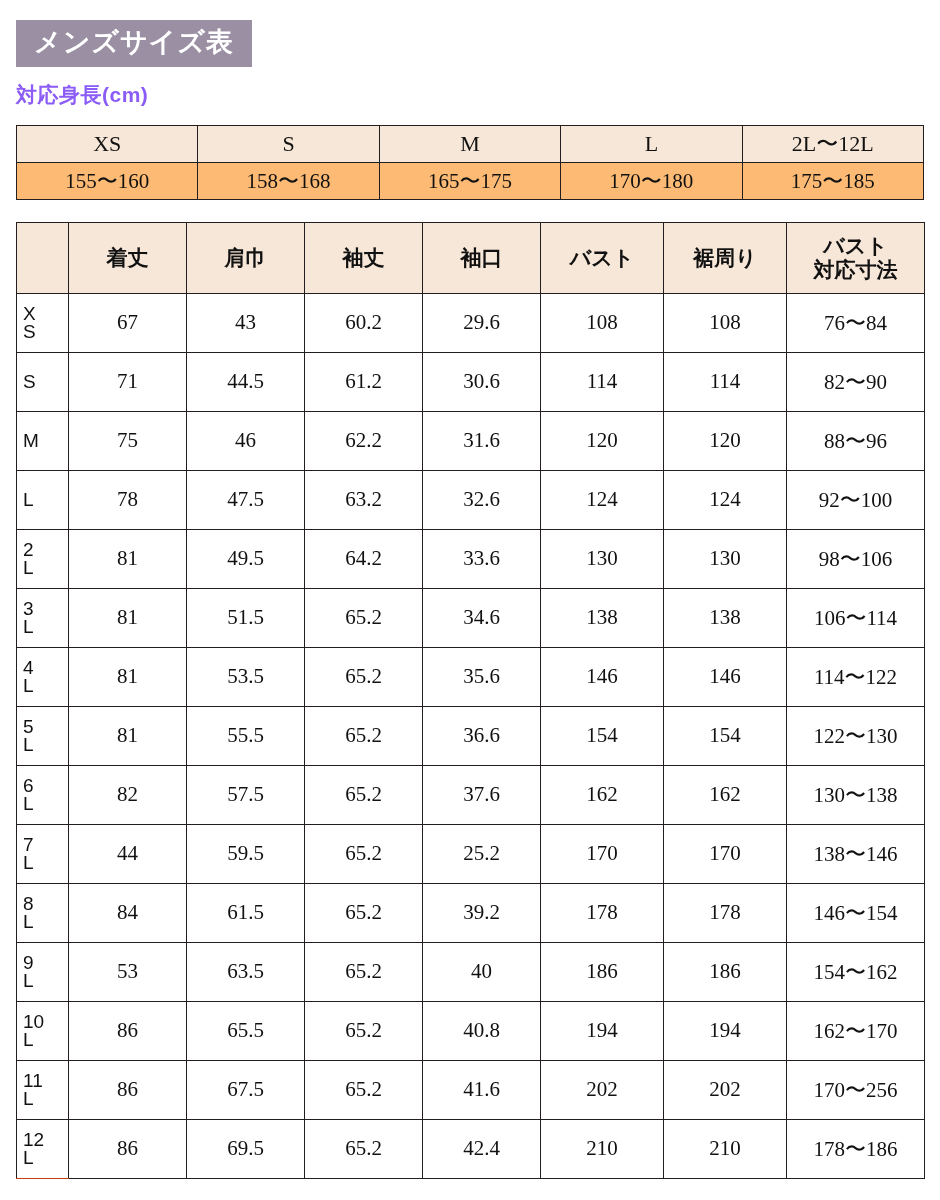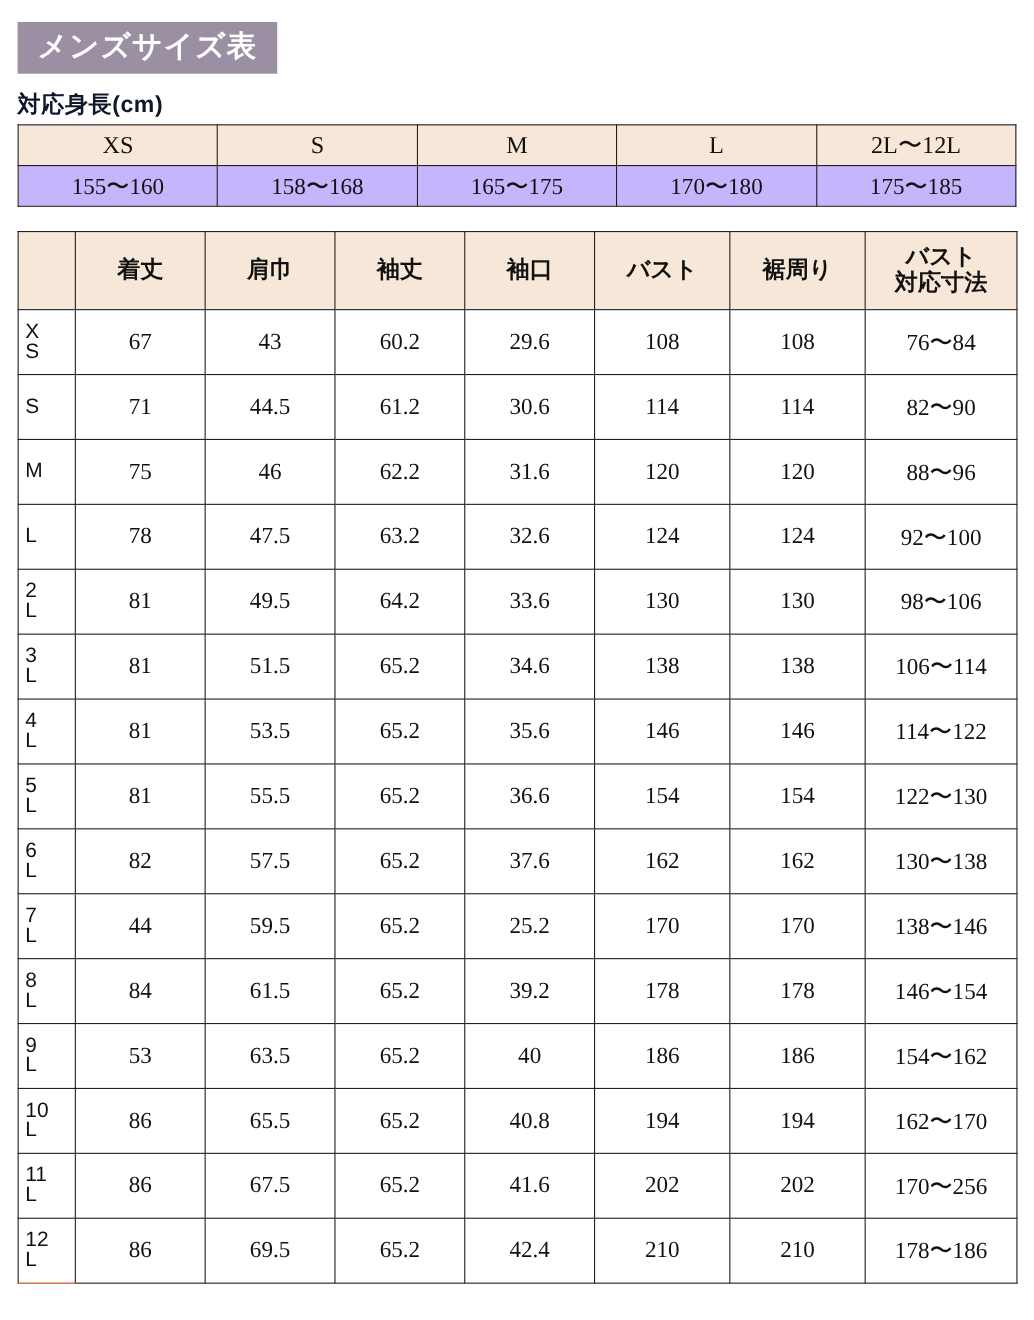--- a/index.html
+++ b/index.html
@@ -33,52 +33,52 @@
     letter-spacing: 1px;
     padding: 8px 18px 9px 18px;
     line-height: 1.1;
   }
 
   
   .subtitle {
     margin-top: 14px;
     font-size: 21px;
     font-weight: bold;
-    color: #0f172a;
+    color: #8b5cf6;
     letter-spacing: 0.5px;
   }
 
   
   table {
     border-collapse: collapse;
     table-layout: fixed;
     width: 908px;
   }
   th, td {
     border: 1px solid #231f20;
     text-align: center;
     vertical-align: middle;
     font-weight: normal;
     color: #111111;
   }
 
   
   .height-table {
-    margin-top: 4px;
+    margin-top: 16px;
     padding-left: 18px;
   }
   .height-table th {
     background: #f7e7d8;
     height: 34px;
     font-size: 22px;
     font-family: "Liberation Serif", serif;
     font-weight: normal;
   }
   .height-table td {
-    background: #c4b5fd;
+    background: #fdba74;
     height: 34px;
     font-size: 21px;
     font-family: "Liberation Serif", serif;
   }
 
   
   .meas-wrap {
     margin-top: 22px;
   }
   .meas-table {

